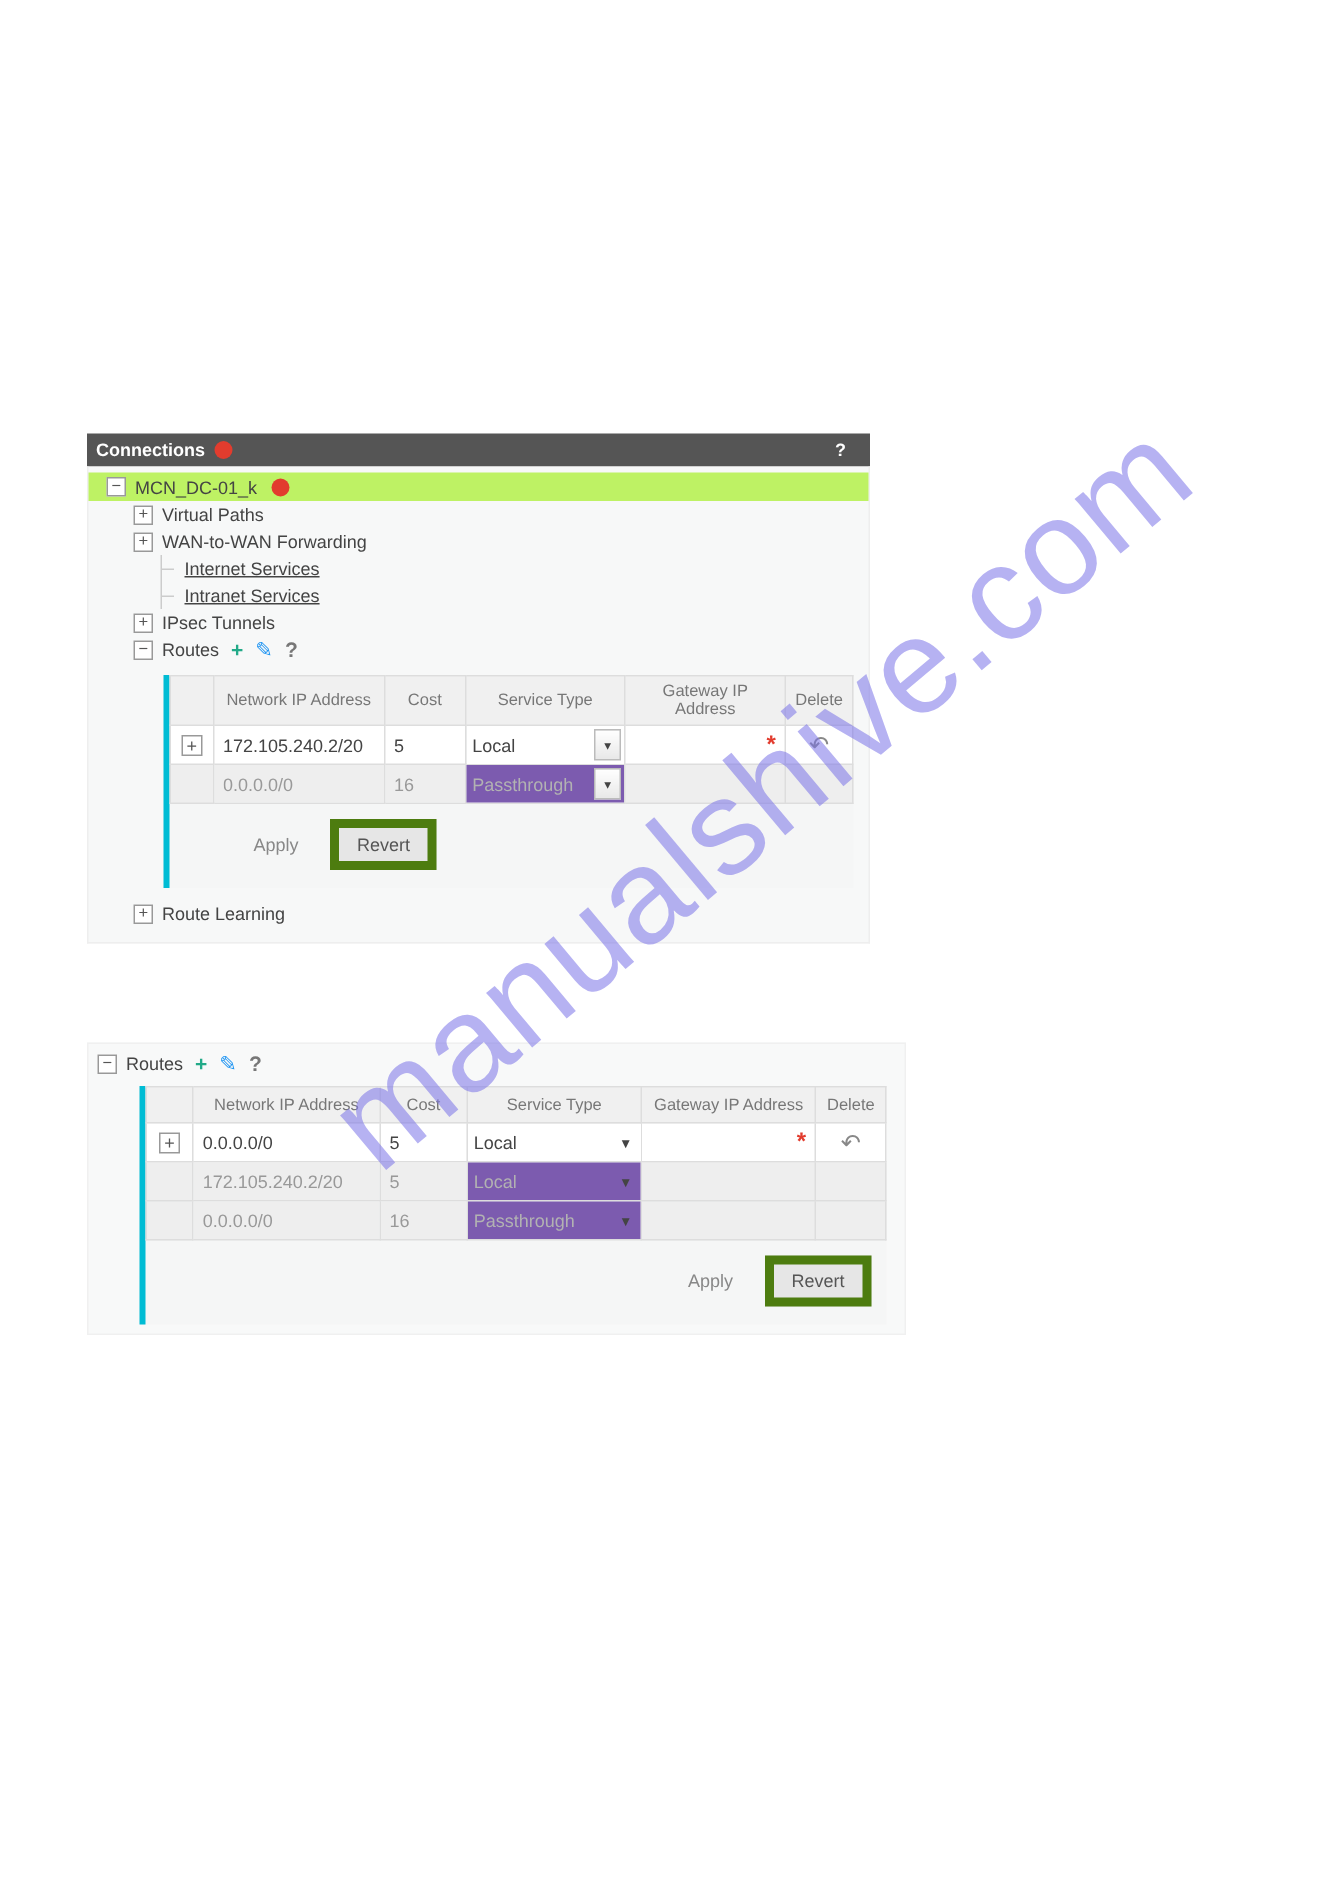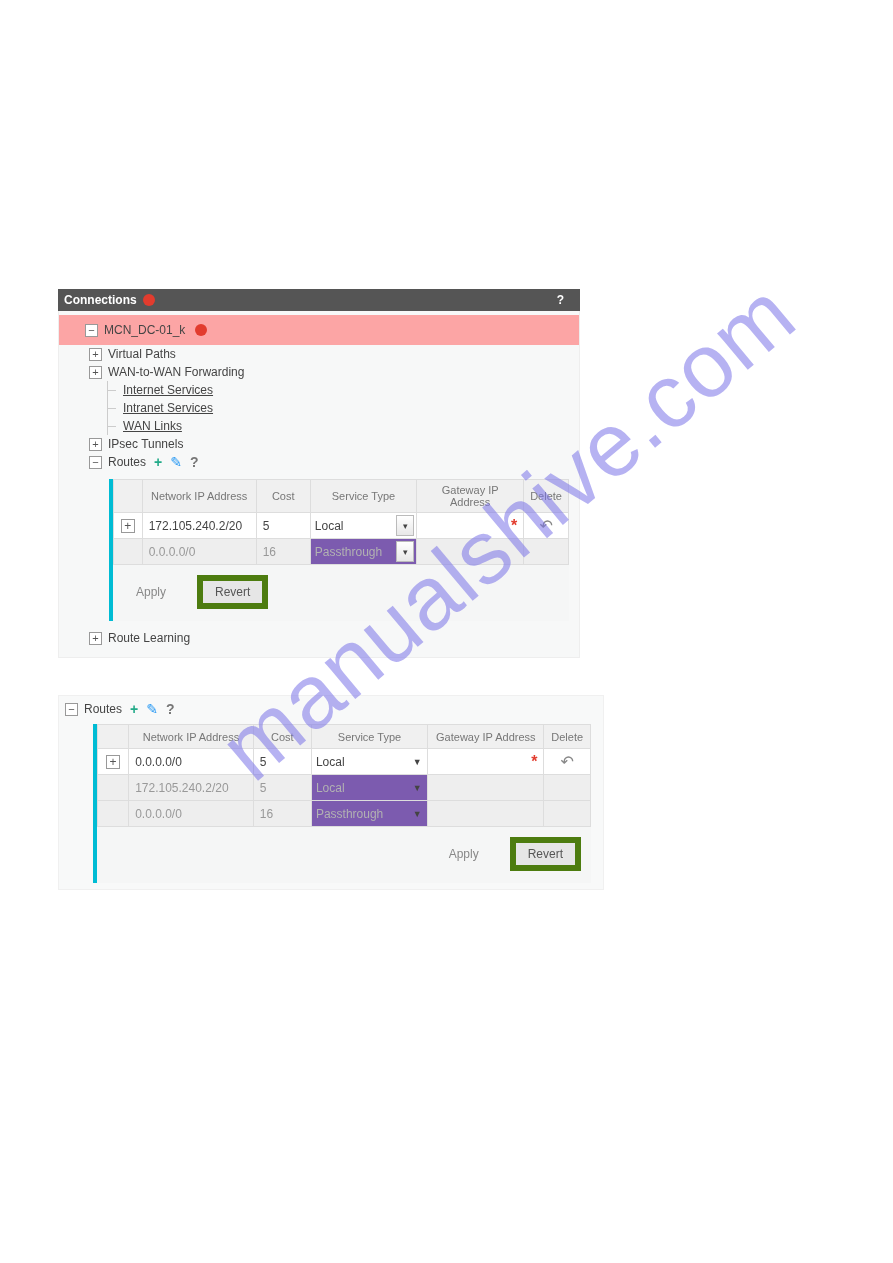--- a/index.html
+++ b/index.html
@@ -30,21 +30,21 @@
   .treebody { background: #f7f8f8; border: 1px solid #eee; border-top: none; padding: 4px 0 10px 0; }
   .row { display: flex; align-items: center; height: 18px; padding-left: 12px; }
   .boxicon {
     width: 13px; height: 13px; border: 1px solid #999; background: #fff;
     display: inline-flex; align-items: center; justify-content: center;
     font-size: 11px; line-height: 1; color: #555; margin-right: 6px;
     user-select: none;
   }
   .boxicon.minus::before { content: "−"; }
   .boxicon.plus::before { content: "+"; }
-  .subhdr { background: #fca5a5; height: 30px; display: flex; align-items: center; padding-left: 26px; }
+  .subhdr { background: #bef264; height: 19px; display: flex; align-items: center; padding-left: 12px; }
   .indent1 { padding-left: 30px; }
   .indent2 { padding-left: 48px; text-decoration: underline; }
   .leafbar { display:inline-block; width:12px; border-left:1px solid #ccc; height:18px; margin-right:4px; position:relative; }
   .leafbar::after { content:""; position:absolute; top:9px; left:0; width:8px; border-top:1px solid #ccc; }
 
   .toolicons { display:inline-flex; align-items:center; gap:8px; margin-left:8px; }
   .plusicon { color:#2a8; font-weight:700; font-size:14px; }
   .pencilicon { color:#2196f3; font-size:14px; }
   .helpicon { color:#777; font-weight:700; font-size:14px; }
 
@@ -58,21 +58,21 @@
   }
   .tbl td input.readonly, .tbl td input[disabled] { background:#eee; color:#999; }
   .tbl td.sel { position:relative; }
   .sel select { width:100%; height:100%; border:none; background:transparent; padding:0 4px; font-size:12px; color:#444; appearance:none; -webkit-appearance:none; }
   .sel.disabled select { background:#4c1d95; color:#999; }
   .chev { position:absolute; right:2px; top:2px; bottom:2px; width:18px; border:1px solid #bbb; background:linear-gradient(#fff,#e8e8e8); display:flex; align-items:center; justify-content:center; font-size:9px; color:#444; }
   .chev2 { position:absolute; right:4px; top:0; bottom:0; width:12px; display:flex; align-items:center; justify-content:center; font-size:9px; color:#444; }
   .star { color:#e23c2e; font-size:16px; font-weight:700; float:right; padding-right:6px; }
   .revarr { color:#888; font-size:16px; display:block; text-align:center; }
   .expbox { width:14px; height:14px; border:1px solid #999; background:#fff; display:inline-flex; align-items:center; justify-content:center; font-size:12px; color:#555; margin:0 auto; }
-  .btnrow { padding: 10px 0 0 10px; display:flex; gap:18px; align-items:center; }
+  .btnrow { padding: 10px 0 0 10px; display:flex; gap:8px; align-items:center;margin-left:33px; }
   .btnrow.right { justify-content:flex-end; padding-right:10px; }
   .btn { background:#e6e6e6; border:6px solid #4d7c0f; color:#555; padding:4px 12px; font-size:12px; cursor:pointer; }
   .btn.plain { background:transparent; border:1px solid transparent; color:#888; }
 
   
   .panel2 { position: absolute; left: 58px; top: 695px; width: 546px; background:#f8f9f9; padding:4px 0 6px 0; border:1px solid #f0f0f0;}
   .tblwrap2 { margin: 6px 0 0 34px; border-left: 4px solid #00bcd4; background:#f5f6f6; padding: 0 0 12px 0; width: 498px; }
 
   .c-exp { width:30px; text-align:center; }
   .c-ip  { width:120px; }
@@ -109,24 +109,20 @@
       <span class="boxicon plus"></span>
       <span>WAN-to-WAN Forwarding</span>
     </div>
     <div class="row indent2">
       <span class="leafbar"></span>
       <span>Internet Services</span>
     </div>
     <div class="row indent2">
       <span class="leafbar"></span>
       <span>Intranet Services</span>
-    </div>
-    <div class="row indent2">
-      <span class="leafbar"></span>
-      <span>WAN Links</span>
     </div>
     <div class="row indent1">
       <span class="boxicon plus"></span>
       <span>IPsec Tunnels</span>
     </div>
     <div class="row indent1">
       <span class="boxicon minus"></span>
       <span>Routes</span>
       <span class="toolicons">
         <span class="plusicon">+</span>

